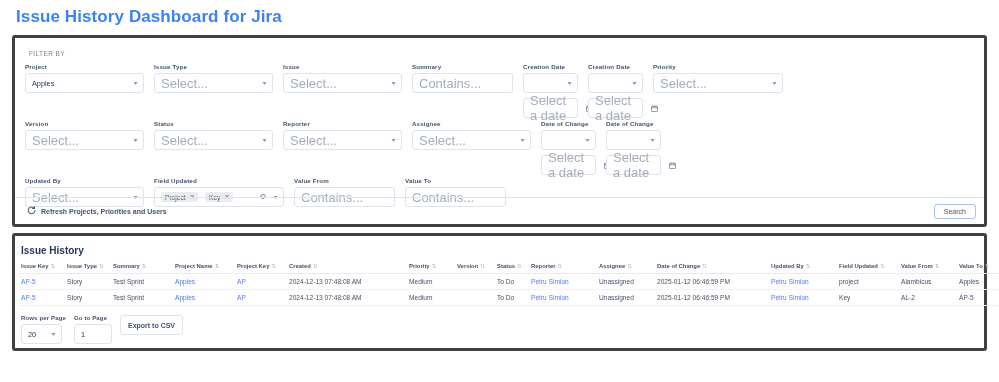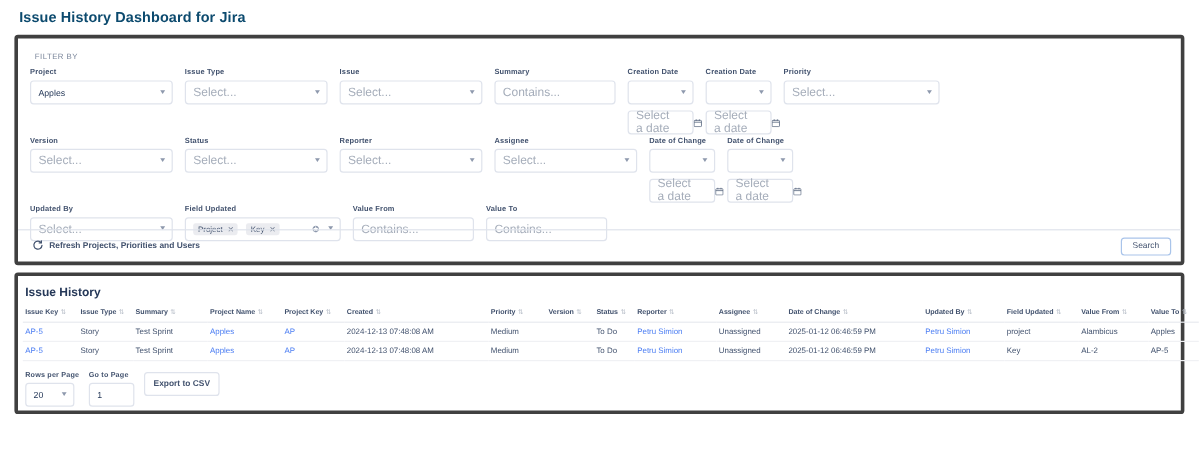--- a/index.html
+++ b/index.html
@@ -7,21 +7,21 @@
     margin: 0; padding: 0;
     width: 999px; height: 382px;
     background: #ffffff;
     font-family: "Liberation Sans", sans-serif;
     color: #344563;
     overflow: hidden;
   }
   .page { width: 999px; height: 382px; position: relative; padding: 0 12px; }
 
   .page-title {
-    font-size: 12px; font-weight: bold; color: #0c4a6e;
+    font-size: 17px; font-weight: bold; color: #3b82f6;
     padding: 7px 2px 8px 4px; letter-spacing: .1px;
   }
 
   
   .panel {
     border: 3px solid #404040;
     border-radius: 3px;
     background: #fff;
   }
   .filter-panel { position: relative; padding: 10px 10px 0 10px; height: 192px; }
@@ -44,21 +44,21 @@
     border: 1px solid #dfe3ec;
     border-radius: 3px;
     background: #fff;
     display: flex; align-items: center;
     padding: 0 6px;
     font-size: 7px;
     color: #344563;
     position: relative;
   }
   .control .val { color: #253858; font-size: 7.3px; }
-  .control .ph  { color: #a5adba; font-size: 10px; }
+  .control .ph  { color: #a5adba; font-size: 13px; }
   .chev {
     margin-left: auto; color: #8e99ad; font-size: 6px; line-height: 1;
     transform: scaleX(1.35);
   }
 
   .date-stack > .control + .control { margin-top: 5px; }
   .cal-ico { margin-left: auto; display: inline-flex; }
 
   
   .tokens { gap: 3px; }

